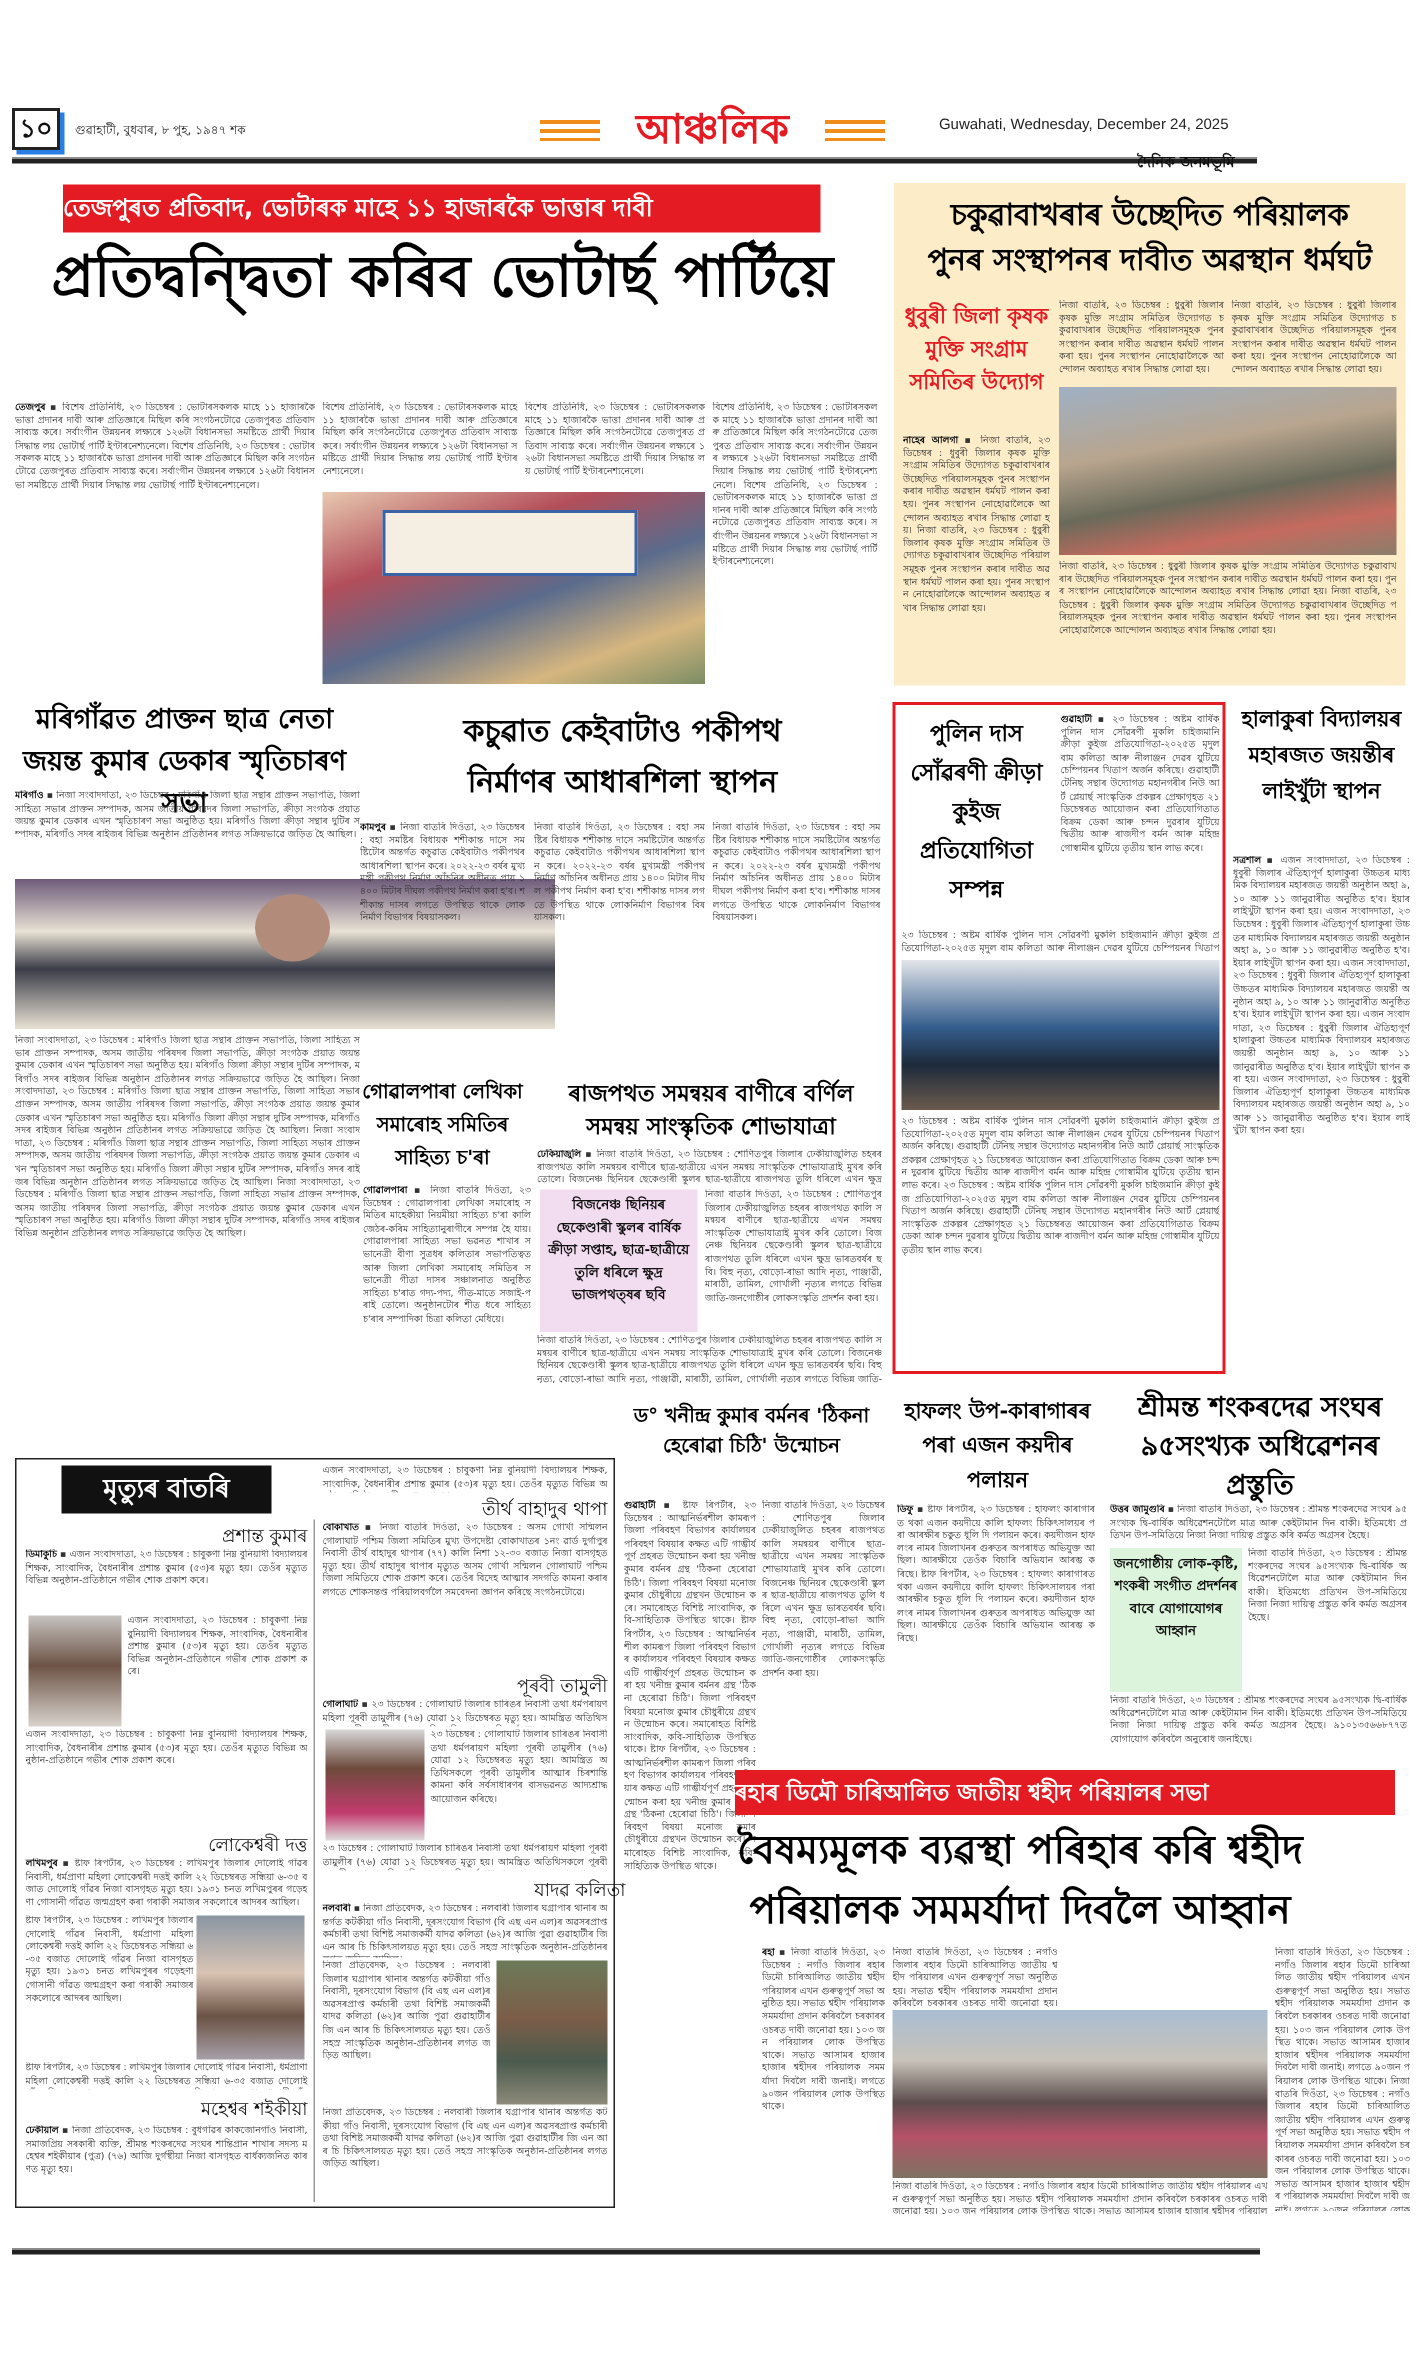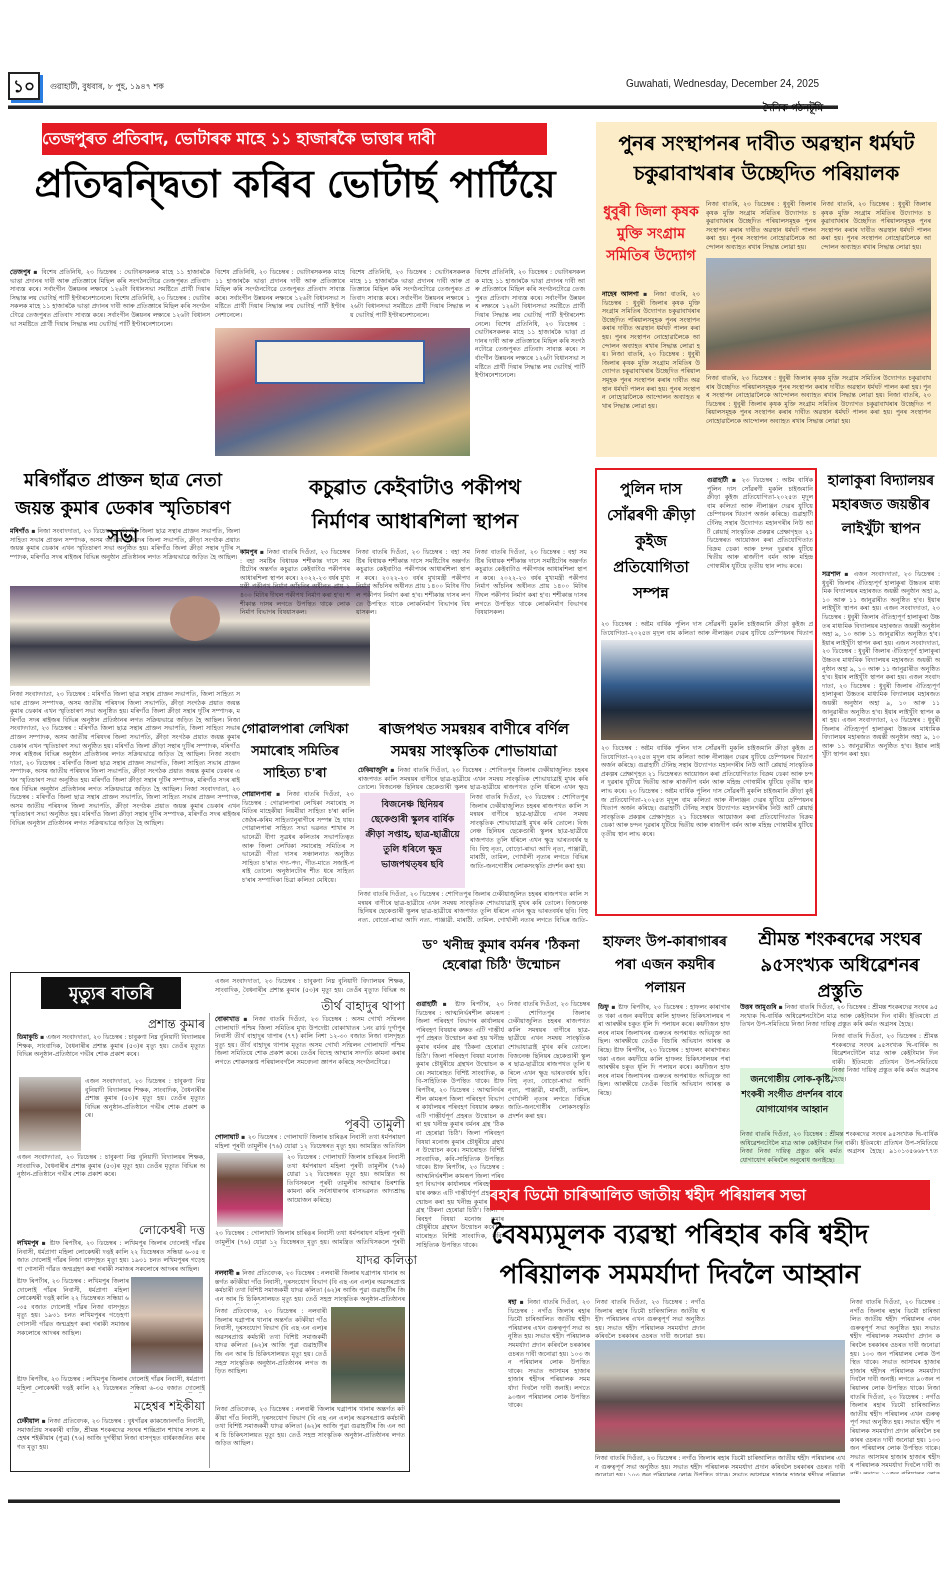--- a/index.html
+++ b/index.html
@@ -15,23 +15,28 @@
 .obit-name{font-weight:normal;text-align:right;color:#111}
 </style>
 </head>
 <body>
 
 <div class="abs" style="left:0;top:70px;width:837px;height:44px">
   <div class="abs" style="left:8px;top:2px;width:32px;height:28px;border:2px solid #222;box-shadow:3px 3px 0 #2a7de1;font-size:17px;font-weight:bold;text-align:center;line-height:24px;background:#fff">
     <span>১০</span>
   </div>
   <div class="abs" style="left:50px;top:10px;font-size:8px;color:#222;white-space:nowrap">গুৱাহাটী, বুধবাৰ, ৮ পুহ, ১৯৪৭ শক</div>
+  <div class="abs" style="left:360px;top:0;width:230px;height:34px;text-align:center">
+    <span class="abs" style="left:0;top:10px;width:40px;height:14px;background:repeating-linear-gradient(#f08c1a 0 3px,transparent 3px 6px)"></span>
+    <span style="font-size:27px;font-weight:bold;color:#e51b24;line-height:34px">আঞ্চলিক</span>
+    <span class="abs" style="right:0;top:10px;width:40px;height:14px;background:repeating-linear-gradient(#f08c1a 0 3px,transparent 3px 6px)"></span>
+  </div>
   <div class="abs" style="right:18px;top:8px;font-size:10px;color:#222;white-space:nowrap;font-family:'Liberation Sans',sans-serif">Guwahati, Wednesday, December 24, 2025</div>
   <div class="abs rule" style="left:8px;top:35px;width:830px;height:4px;border-top:1px solid #888"></div>
-  <div class="abs" style="right:14px;top:30px;font-size:10px;font-weight:bold;white-space:nowrap">দৈনিক গঠনটূমি</div>
+  <div class="abs" style="right:14px;top:30px;font-size:10px;font-weight:bold;white-space:nowrap">দৈনিক জনমভূমি</div>
 </div>
 
 <div class="abs redbar" style="left:42px;top:123px;width:505px;height:32px;font-size:16px;line-height:32px">
   <span>তেজপুৰত প্ৰতিবাদ, ভোটাৰক মাহে ১১ হাজাৰকৈ ভাত্তাৰ দাবী</span>
 </div>
 <div class="abs hl" style="left:10px;top:158px;width:570px;font-size:38px;line-height:52px;white-space:nowrap">
   <div>প্ৰতিদ্বন্দ্বিতা কৰিব ভোটাৰ্ছ পাৰ্টিয়ে</div>
 </div>
 <div class="abs txt" style="left:10px;top:268px;width:200px;height:190px">
   <b>তেজপুৰ</b> ▪ <span>বিশেষ প্ৰতিনিধি, ২৩ ডিচেম্বৰ : ভোটাৰসকলক মাহে ১১ হাজাৰকৈ ভাত্তা প্ৰদানৰ দাবী আৰু প্ৰতিজ্ঞাৰে মিছিল কৰি সংগঠনটোৱে তেজপুৰত প্ৰতিবাদ সাব্যস্ত কৰে। সৰ্বাংগীন উন্নয়নৰ লক্ষ্যৰে ১২৬টা বিধানসভা সমষ্টিতে প্ৰাৰ্থী দিয়াৰ সিদ্ধান্ত লয় ভোটাৰ্ছ পাৰ্টি ইণ্টাৰনেশ্যনেলে।</span> <span>বিশেষ প্ৰতিনিধি, ২৩ ডিচেম্বৰ : ভোটাৰসকলক মাহে ১১ হাজাৰকৈ ভাত্তা প্ৰদানৰ দাবী আৰু প্ৰতিজ্ঞাৰে মিছিল কৰি সংগঠনটোৱে তেজপুৰত প্ৰতিবাদ সাব্যস্ত কৰে। সৰ্বাংগীন উন্নয়নৰ লক্ষ্যৰে ১২৬টা বিধানসভা সমষ্টিতে প্ৰাৰ্থী দিয়াৰ সিদ্ধান্ত লয় ভোটাৰ্ছ পাৰ্টি ইণ্টাৰনেশ্যনেলে।</span>
@@ -44,22 +49,22 @@
 </div>
 <div class="abs txt" style="left:475px;top:268px;width:110px;height:190px">
   <span>বিশেষ প্ৰতিনিধি, ২৩ ডিচেম্বৰ : ভোটাৰসকলক মাহে ১১ হাজাৰকৈ ভাত্তা প্ৰদানৰ দাবী আৰু প্ৰতিজ্ঞাৰে মিছিল কৰি সংগঠনটোৱে তেজপুৰত প্ৰতিবাদ সাব্যস্ত কৰে। সৰ্বাংগীন উন্নয়নৰ লক্ষ্যৰে ১২৬টা বিধানসভা সমষ্টিতে প্ৰাৰ্থী দিয়াৰ সিদ্ধান্ত লয় ভোটাৰ্ছ পাৰ্টি ইণ্টাৰনেশ্যনেলে।</span> <span>বিশেষ প্ৰতিনিধি, ২৩ ডিচেম্বৰ : ভোটাৰসকলক মাহে ১১ হাজাৰকৈ ভাত্তা প্ৰদানৰ দাবী আৰু প্ৰতিজ্ঞাৰে মিছিল কৰি সংগঠনটোৱে তেজপুৰত প্ৰতিবাদ সাব্যস্ত কৰে। সৰ্বাংগীন উন্নয়নৰ লক্ষ্যৰে ১২৬টা বিধানসভা সমষ্টিতে প্ৰাৰ্থী দিয়াৰ সিদ্ধান্ত লয় ভোটাৰ্ছ পাৰ্টি ইণ্টাৰনেশ্যনেলে।</span>
 </div>
 <div class="abs photo" style="left:215px;top:328px;width:255px;height:128px;background:linear-gradient(160deg,#e8c9b0 0%,#b34e5a 30%,#5a6b8c 55%,#d6b67f 80%,#7b8d64 100%)">
   <div class="abs" style="left:40px;top:12px;width:170px;height:44px;background:#f4efe2;border:2px solid #3c62a6"></div>
 </div>
 
 <div class="abs" style="left:596px;top:122px;width:341px;height:335px;background:#fcecc8">
   <div class="hl" style="margin-top:6px;font-size:20px;line-height:30px;white-space:nowrap">
+    <div>চকুৱাবাখৰাৰ উচ্ছেদিত পৰিয়ালক</div>
     <div>পুনৰ সংস্থাপনৰ দাবীত অৱস্থান ধৰ্মঘট</div>
-    <div>চকুৱাবাখৰাৰ উচ্ছেদিত পৰিয়ালক</div>
   </div>
   <div class="abs" style="left:6px;top:78px;width:98px;font-size:14px;font-weight:bold;color:#e51b24;line-height:22px;text-align:center">ধুবুৰী জিলা কৃষক মুক্তি সংগ্ৰাম সমিতিৰ উদ্যোগ</div>
   <div class="abs txt" style="left:6px;top:168px;width:98px;height:160px">
     <b>নাহেৰ আলগা</b> ▪ <span>নিজা বাতৰি, ২৩ ডিচেম্বৰ : ধুবুৰী জিলাৰ কৃষক মুক্তি সংগ্ৰাম সমিতিৰ উদ্যোগত চকুৱাবাখৰাৰ উচ্ছেদিত পৰিয়ালসমূহক পুনৰ সংস্থাপন কৰাৰ দাবীত অৱস্থান ধৰ্মঘট পালন কৰা হয়। পুনৰ সংস্থাপন নোহোৱালৈকে আন্দোলন অব্যাহত ৰখাৰ সিদ্ধান্ত লোৱা হয়।</span> <span>নিজা বাতৰি, ২৩ ডিচেম্বৰ : ধুবুৰী জিলাৰ কৃষক মুক্তি সংগ্ৰাম সমিতিৰ উদ্যোগত চকুৱাবাখৰাৰ উচ্ছেদিত পৰিয়ালসমূহক পুনৰ সংস্থাপন কৰাৰ দাবীত অৱস্থান ধৰ্মঘট পালন কৰা হয়। পুনৰ সংস্থাপন নোহোৱালৈকে আন্দোলন অব্যাহত ৰখাৰ সিদ্ধান্ত লোৱা হয়।</span>
   </div>
   <div class="abs txt" style="left:110px;top:78px;width:110px;height:54px"><span>নিজা বাতৰি, ২৩ ডিচেম্বৰ : ধুবুৰী জিলাৰ কৃষক মুক্তি সংগ্ৰাম সমিতিৰ উদ্যোগত চকুৱাবাখৰাৰ উচ্ছেদিত পৰিয়ালসমূহক পুনৰ সংস্থাপন কৰাৰ দাবীত অৱস্থান ধৰ্মঘট পালন কৰা হয়। পুনৰ সংস্থাপন নোহোৱালৈকে আন্দোলন অব্যাহত ৰখাৰ সিদ্ধান্ত লোৱা হয়।</span></div>
   <div class="abs txt" style="left:225px;top:78px;width:110px;height:54px"><span>নিজা বাতৰি, ২৩ ডিচেম্বৰ : ধুবুৰী জিলাৰ কৃষক মুক্তি সংগ্ৰাম সমিতিৰ উদ্যোগত চকুৱাবাখৰাৰ উচ্ছেদিত পৰিয়ালসমূহক পুনৰ সংস্থাপন কৰাৰ দাবীত অৱস্থান ধৰ্মঘট পালন কৰা হয়। পুনৰ সংস্থাপন নোহোৱালৈকে আন্দোলন অব্যাহত ৰখাৰ সিদ্ধান্ত লোৱা হয়।</span></div>
   <div class="abs photo" style="left:110px;top:136px;width:225px;height:112px;background:linear-gradient(170deg,#9fb0c4 0%,#b8a58e 35%,#6a6a5a 60%,#c56b5e 80%,#8b7d6b 100%)"></div>
   <div class="abs txt" style="left:110px;top:252px;width:225px;height:78px"><span>নিজা বাতৰি, ২৩ ডিচেম্বৰ : ধুবুৰী জিলাৰ কৃষক মুক্তি সংগ্ৰাম সমিতিৰ উদ্যোগত চকুৱাবাখৰাৰ উচ্ছেদিত পৰিয়ালসমূহক পুনৰ সংস্থাপন কৰাৰ দাবীত অৱস্থান ধৰ্মঘট পালন কৰা হয়। পুনৰ সংস্থাপন নোহোৱালৈকে আন্দোলন অব্যাহত ৰখাৰ সিদ্ধান্ত লোৱা হয়।</span> <span>নিজা বাতৰি, ২৩ ডিচেম্বৰ : ধুবুৰী জিলাৰ কৃষক মুক্তি সংগ্ৰাম সমিতিৰ উদ্যোগত চকুৱাবাখৰাৰ উচ্ছেদিত পৰিয়ালসমূহক পুনৰ সংস্থাপন কৰাৰ দাবীত অৱস্থান ধৰ্মঘট পালন কৰা হয়। পুনৰ সংস্থাপন নোহোৱালৈকে আন্দোলন অব্যাহত ৰখাৰ সিদ্ধান্ত লোৱা হয়।</span></div>
 </div>
@@ -165,21 +170,21 @@
 
 <div class="abs hl" style="left:598px;top:930px;width:134px;font-size:14px;line-height:23px">হাফলং উপ-কাৰাগাৰৰ পৰা এজন কয়দীৰ পলায়ন</div>
 <div class="abs txt" style="left:598px;top:1003px;width:132px;height:170px">
   <b>ডিফু</b> ▪ <span>ষ্টাফ ৰিপৰ্টাৰ, ২৩ ডিচেম্বৰ : হাফলং কাৰাগাৰত থকা এজন কয়দীয়ে কালি হাফলং চিকিৎসালয়ৰ পৰা আৰক্ষীৰ চকুত ধূলি দি পলায়ন কৰে। কয়দীজন হাফলংৰ নামৰ জিলাখনৰ গুৰুতৰ অপৰাধত অভিযুক্ত আছিল। আৰক্ষীয়ে তেওঁক বিচাৰি অভিযান আৰম্ভ কৰিছে।</span> <span>ষ্টাফ ৰিপৰ্টাৰ, ২৩ ডিচেম্বৰ : হাফলং কাৰাগাৰত থকা এজন কয়দীয়ে কালি হাফলং চিকিৎসালয়ৰ পৰা আৰক্ষীৰ চকুত ধূলি দি পলায়ন কৰে। কয়দীজন হাফলংৰ নামৰ জিলাখনৰ গুৰুতৰ অপৰাধত অভিযুক্ত আছিল। আৰক্ষীয়ে তেওঁক বিচাৰি অভিযান আৰম্ভ কৰিছে।</span>
 </div>
 
 <div class="abs hl" style="left:740px;top:926px;width:200px;font-size:18px;line-height:26px">শ্ৰীমন্ত শংকৰদেৱ সংঘৰ ৯৫সংখ্যক অধিৱেশনৰ প্ৰস্তুতি</div>
 <div class="abs txt" style="left:740px;top:1003px;width:198px;height:26px">
   <b>উত্তৰ জামুগুৰি</b> ▪ <span>নিজা বাতৰি দিওঁতা, ২৩ ডিচেম্বৰ : শ্ৰীমন্ত শংকৰদেৱ সংঘৰ ৯৫সংখ্যক দ্বি-বাৰ্ষিক অধিৱেশনটোলৈ মাত্ৰ আৰু কেইটামান দিন বাকী। ইতিমধ্যে প্ৰতিখন উপ-সমিতিয়ে নিজা নিজা দায়িত্ব প্ৰস্তুত কৰি কৰ্মত অগ্ৰসৰ হৈছে।</span>
 </div>
-<div class="abs" style="left:740px;top:1068px;width:104px;height:96px;background:#dcf3dc;padding:4px 0">
+<div class="abs" style="left:740px;top:1032px;width:88px;height:96px;background:#dcf3dc;padding:4px 0">
   <div style="font-size:9px;line-height:15px;text-align:center;color:#111;font-weight:bold">জনগোষ্ঠীয় লোক-কৃষ্টি, শংকৰী সংগীত প্ৰদৰ্শনৰ বাবে যোগাযোগৰ আহ্বান</div>
 </div>
 <div class="abs txt" style="left:832px;top:1032px;width:106px;height:96px"><span>নিজা বাতৰি দিওঁতা, ২৩ ডিচেম্বৰ : শ্ৰীমন্ত শংকৰদেৱ সংঘৰ ৯৫সংখ্যক দ্বি-বাৰ্ষিক অধিৱেশনটোলৈ মাত্ৰ আৰু কেইটামান দিন বাকী। ইতিমধ্যে প্ৰতিখন উপ-সমিতিয়ে নিজা নিজা দায়িত্ব প্ৰস্তুত কৰি কৰ্মত অগ্ৰসৰ হৈছে।</span></div>
 <div class="abs txt" style="left:740px;top:1130px;width:198px;height:34px"><span>নিজা বাতৰি দিওঁতা, ২৩ ডিচেম্বৰ : শ্ৰীমন্ত শংকৰদেৱ সংঘৰ ৯৫সংখ্যক দ্বি-বাৰ্ষিক অধিৱেশনটোলৈ মাত্ৰ আৰু কেইটামান দিন বাকী। ইতিমধ্যে প্ৰতিখন উপ-সমিতিয়ে নিজা নিজা দায়িত্ব প্ৰস্তুত কৰি কৰ্মত অগ্ৰসৰ হৈছে।</span> <span>৯১০১৩৫৬৬৮৭৭ত যোগাযোগ কৰিবলৈ অনুৰোধ জনাইছে।</span></div>
 
 <div class="abs redbar" style="left:490px;top:1180px;width:440px;height:30px;font-size:15px;line-height:30px">
   <span>ৰহাৰ ডিমৌ চাৰিআলিত জাতীয় শ্বহীদ পৰিয়ালৰ সভা</span>
 </div>
 <div class="abs hl" style="left:420px;top:1214px;width:520px;font-size:26px;line-height:40px;white-space:nowrap">
   <div>বৈষম্যমূলক ব্যৱস্থা পৰিহাৰ কৰি শ্বহীদ</div>

